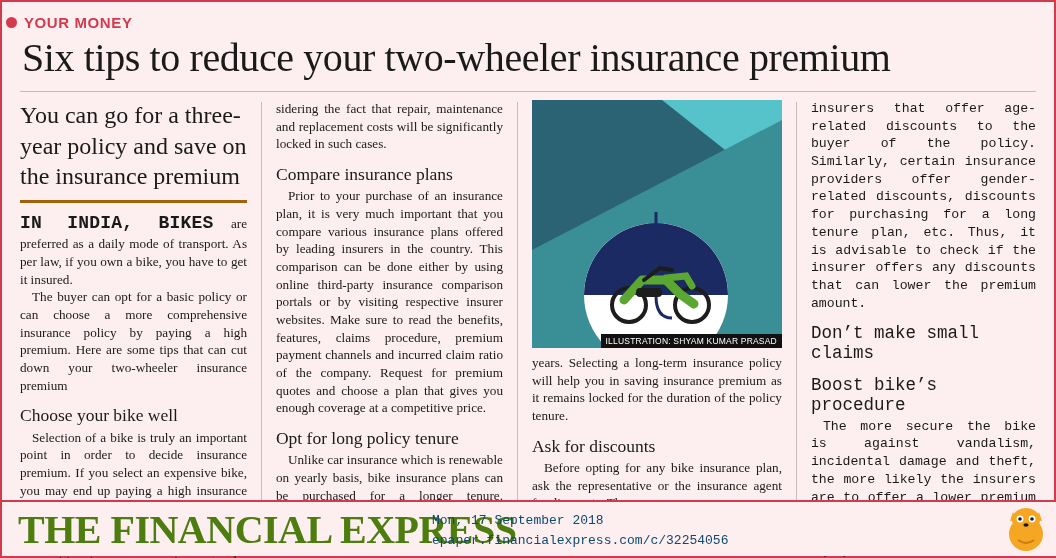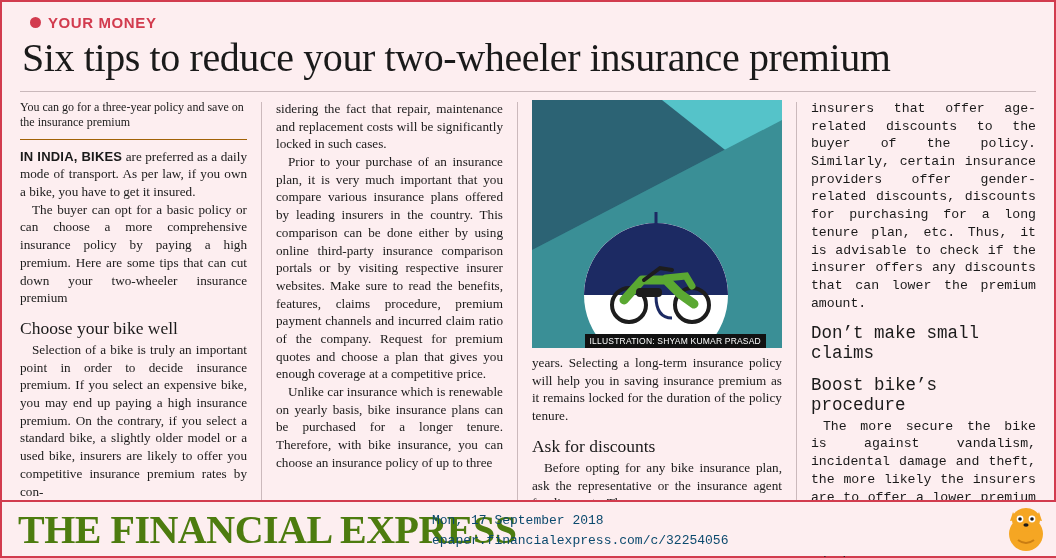--- a/index.html
+++ b/index.html
@@ -21,21 +21,21 @@
     width: 1056px;
     height: 558px;
     box-sizing: border-box;
     border: 2px solid #d23b4e;
     background: #fdeef0;
   }
   .kicker {
     display: flex;
     align-items: center;
     gap: 7px;
-    padding: 12px 0 0 28px;
+    padding: 12px 0 0 4px;
   }
   .kicker-dot {
     width: 11px;
     height: 11px;
     border-radius: 50%;
     background: #d23b4e;
     display: inline-block;
   }
   .kicker-text {
     color: #d23b4e;
@@ -70,57 +70,57 @@
   .col.col2 { width: 240px; }
   .col.col3 { width: 250px; }
   .col.col4 { width: 238px; font-family: Liberation Mono, monospace; }
   .coldiv {
     width: 1px;
     background: #cbb9bc;
     margin-top: 2px;
     height: 404px;
   }
   .standfirst {
-    font-size: 12px;
+    font-size: 24px;
     line-height: 1.28;
     margin: 0 0 8px 0;
     padding-bottom: 8px;
-    border-bottom: 1px solid #a16207;
+    border-bottom: 3px solid #a16207;
   }
   p.body {
     font-size: 13.2px;
     line-height: 1.34;
     margin: 0 0 0 0;
     text-align: justify;
     hyphens: auto;
   }
   p.body.indent { text-indent: 12px; }
   h3.sub {
     font-size: 17.5px;
     font-weight: normal;
     margin: 11px 0 3px 0;
     line-height: 1.15;
   }
   .lede-bold {
-    font-family: Liberation Sans, sans-serif;
+    font-family: Liberation Mono, monospace;
     font-weight: bold;
-    font-size: 13px;
+    font-size: 18px;
     letter-spacing: 0.2px;
   }
   .figure {
     width: 250px;
     height: 248px;
     position: relative;
     overflow: hidden;
     margin-bottom: 6px;
   }
   .fig-svg { display: block; }
   .fig-credit {
     position: absolute;
-    right: 16px;
+    right: 0;
     bottom: 0;
     background: #111;
     color: #fff;
     font-family: "Liberation Sans", sans-serif;
     font-size: 8.5px;
     letter-spacing: 0.2px;
     padding: 2px 5px;
   }
   .source {
     text-align: right;
@@ -185,21 +185,23 @@
       <p class="body"><span class="lede-bold">IN INDIA, BIKES</span><span> are preferred as a daily mode of transport. As per law, if you own a bike, you have to get it insured.</span></p>
       <p class="body indent">The buyer can opt for a basic policy or can choose a more comprehensive insurance policy by paying a high premium. Here are some tips that can cut down your two-wheeler insurance premium</p>
       <h3 class="sub">Choose your bike well</h3>
       <p class="body indent">Selection of a bike is truly an important point in order to decide insurance premium. If you select an expensive bike, you may end up paying a high insurance premium. On the contrary, if you select a standard bike, a slightly older model or a used bike, insurers are likely to offer you competitive insurance premium rates by con-</p>
     </div>
 
     <div class="coldiv"></div>
 
     <div class="col col2">
       <p class="body">sidering the fact that repair, maintenance and replacement costs will be significantly locked in such cases.</p>
+      <h3 class="sub">Compare insurance plans</h3>
       <p class="body indent">Prior to your purchase of an insurance plan, it is very much important that you compare various insurance plans offered by leading insurers in the country. This comparison can be done either by using online third-party insurance comparison portals or by visiting respective insurer websites. Make sure to read the benefits, features, claims procedure, premium payment channels and incurred claim ratio of the company. Request for premium quotes and choose a plan that gives you enough coverage at a competitive price.</p>
+      <h3 class="sub">Opt for long policy tenure</h3>
       <p class="body indent">Unlike car insurance which is renewable on yearly basis, bike insurance plans can be purchased for a longer tenure. Therefore, with bike insurance, you can choose an insurance policy of up to three</p>
     </div>
 
     <div class="coldiv"></div>
 
     <div class="col col3">
       <div class="figure">
         <svg class="fig-svg" width="250" height="248" viewBox="0 0 250 248">
           <rect x="0" y="0" width="250" height="248" fill="#2f6b7a"></rect>
           <polygon points="0,0 250,0 250,20 0,150" fill="#2c6374"></polygon>

